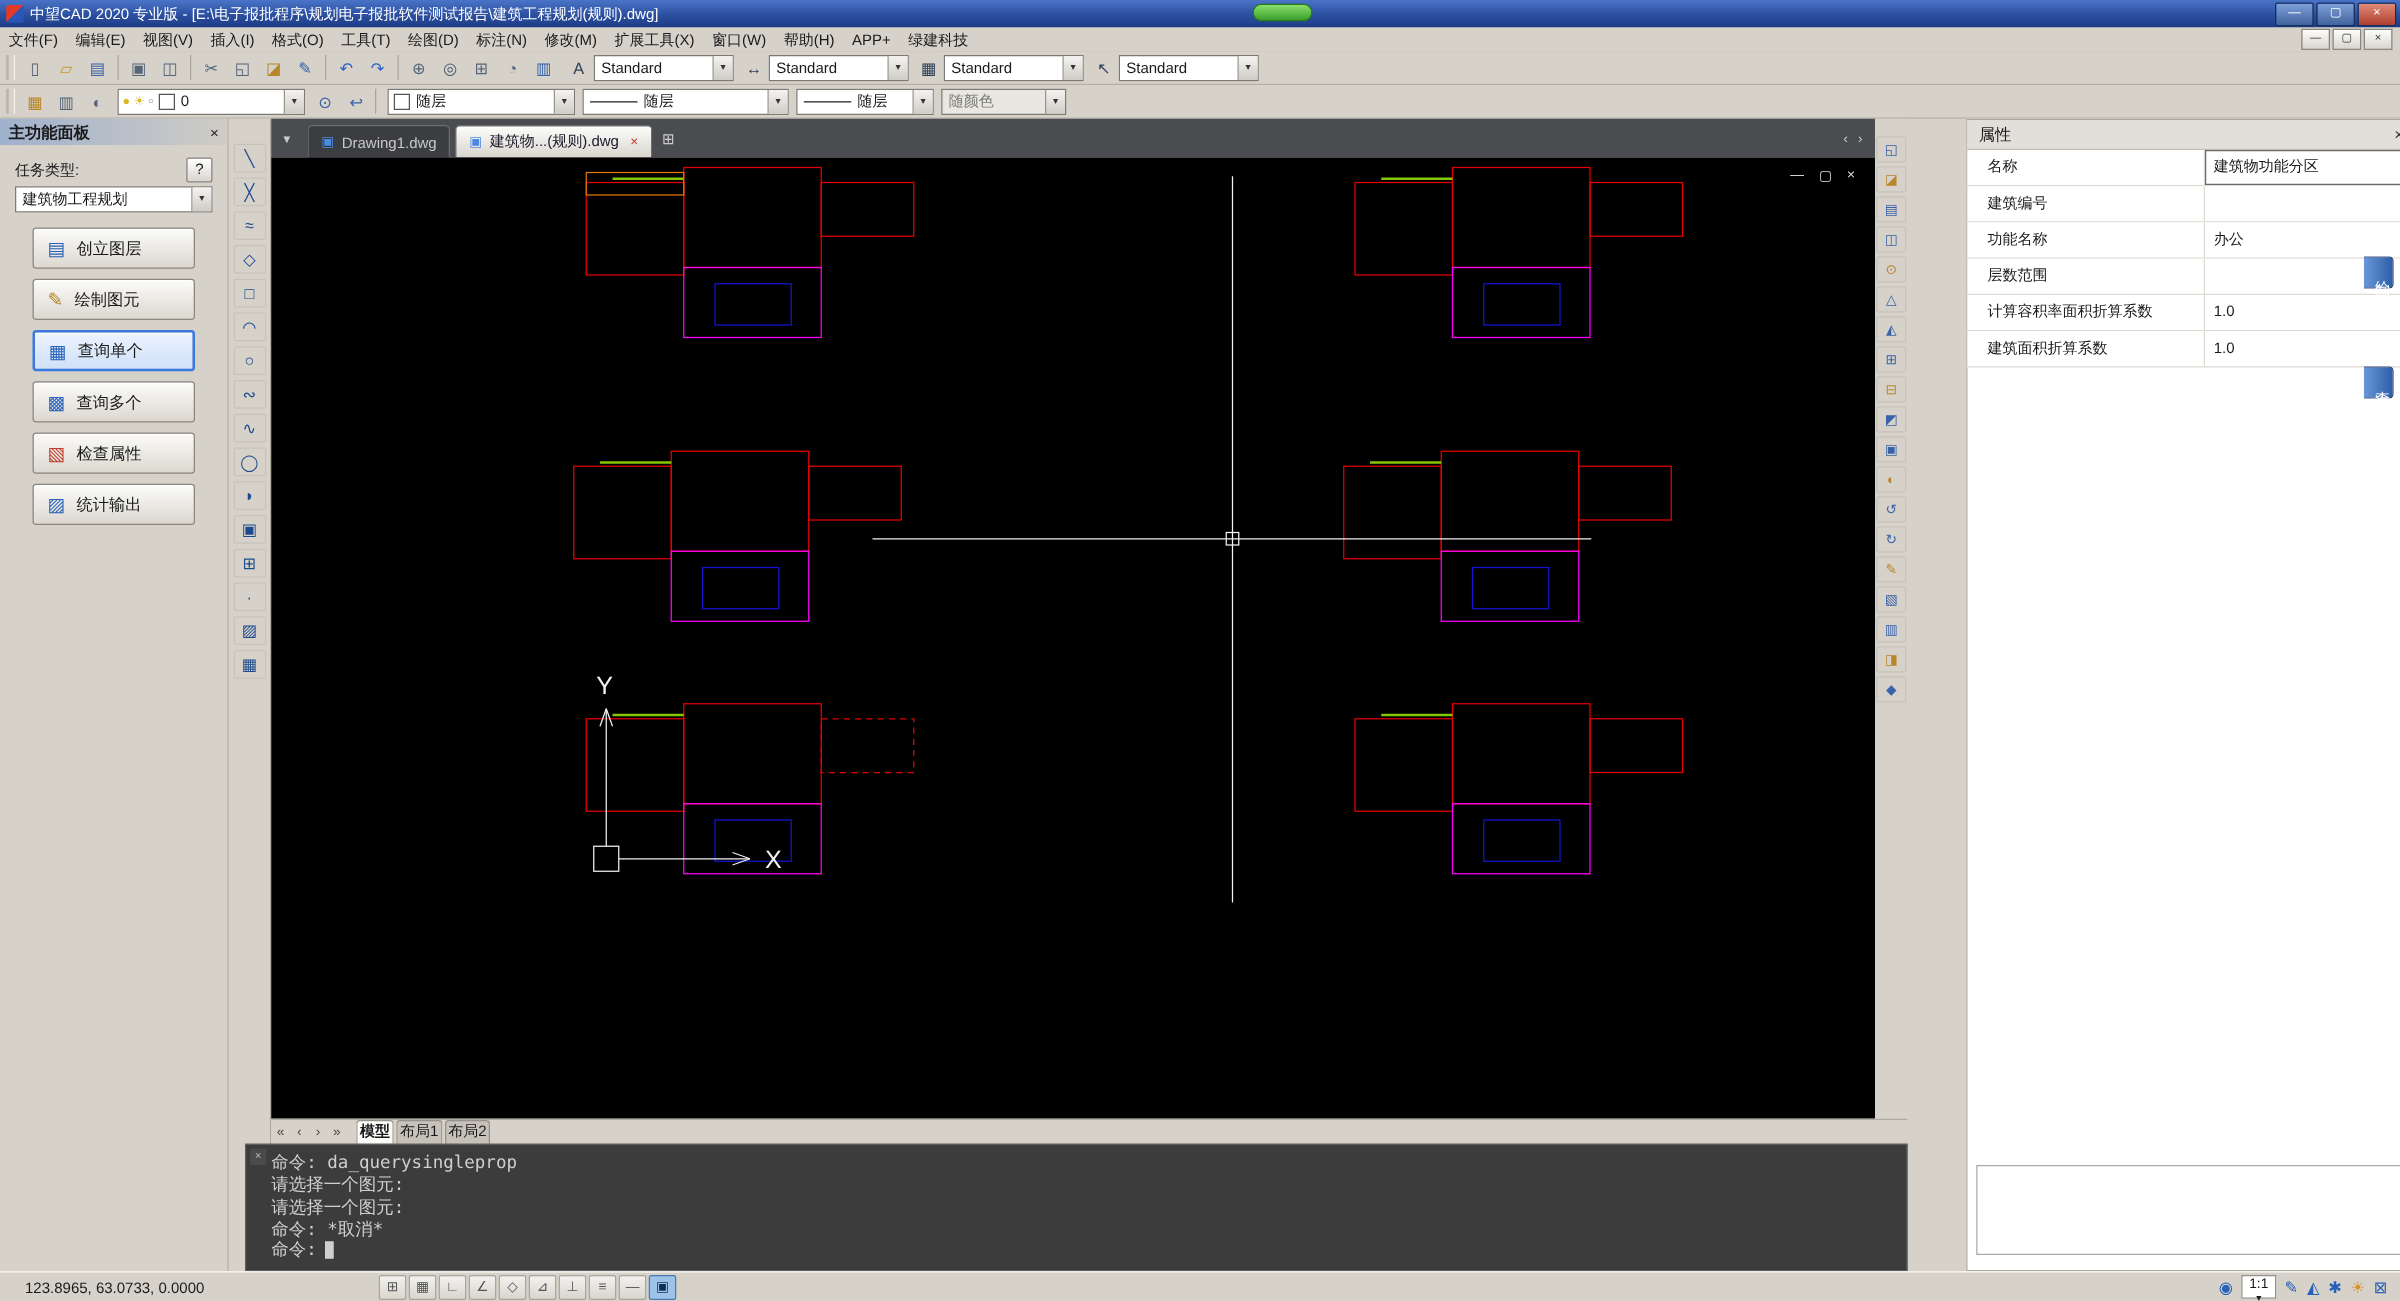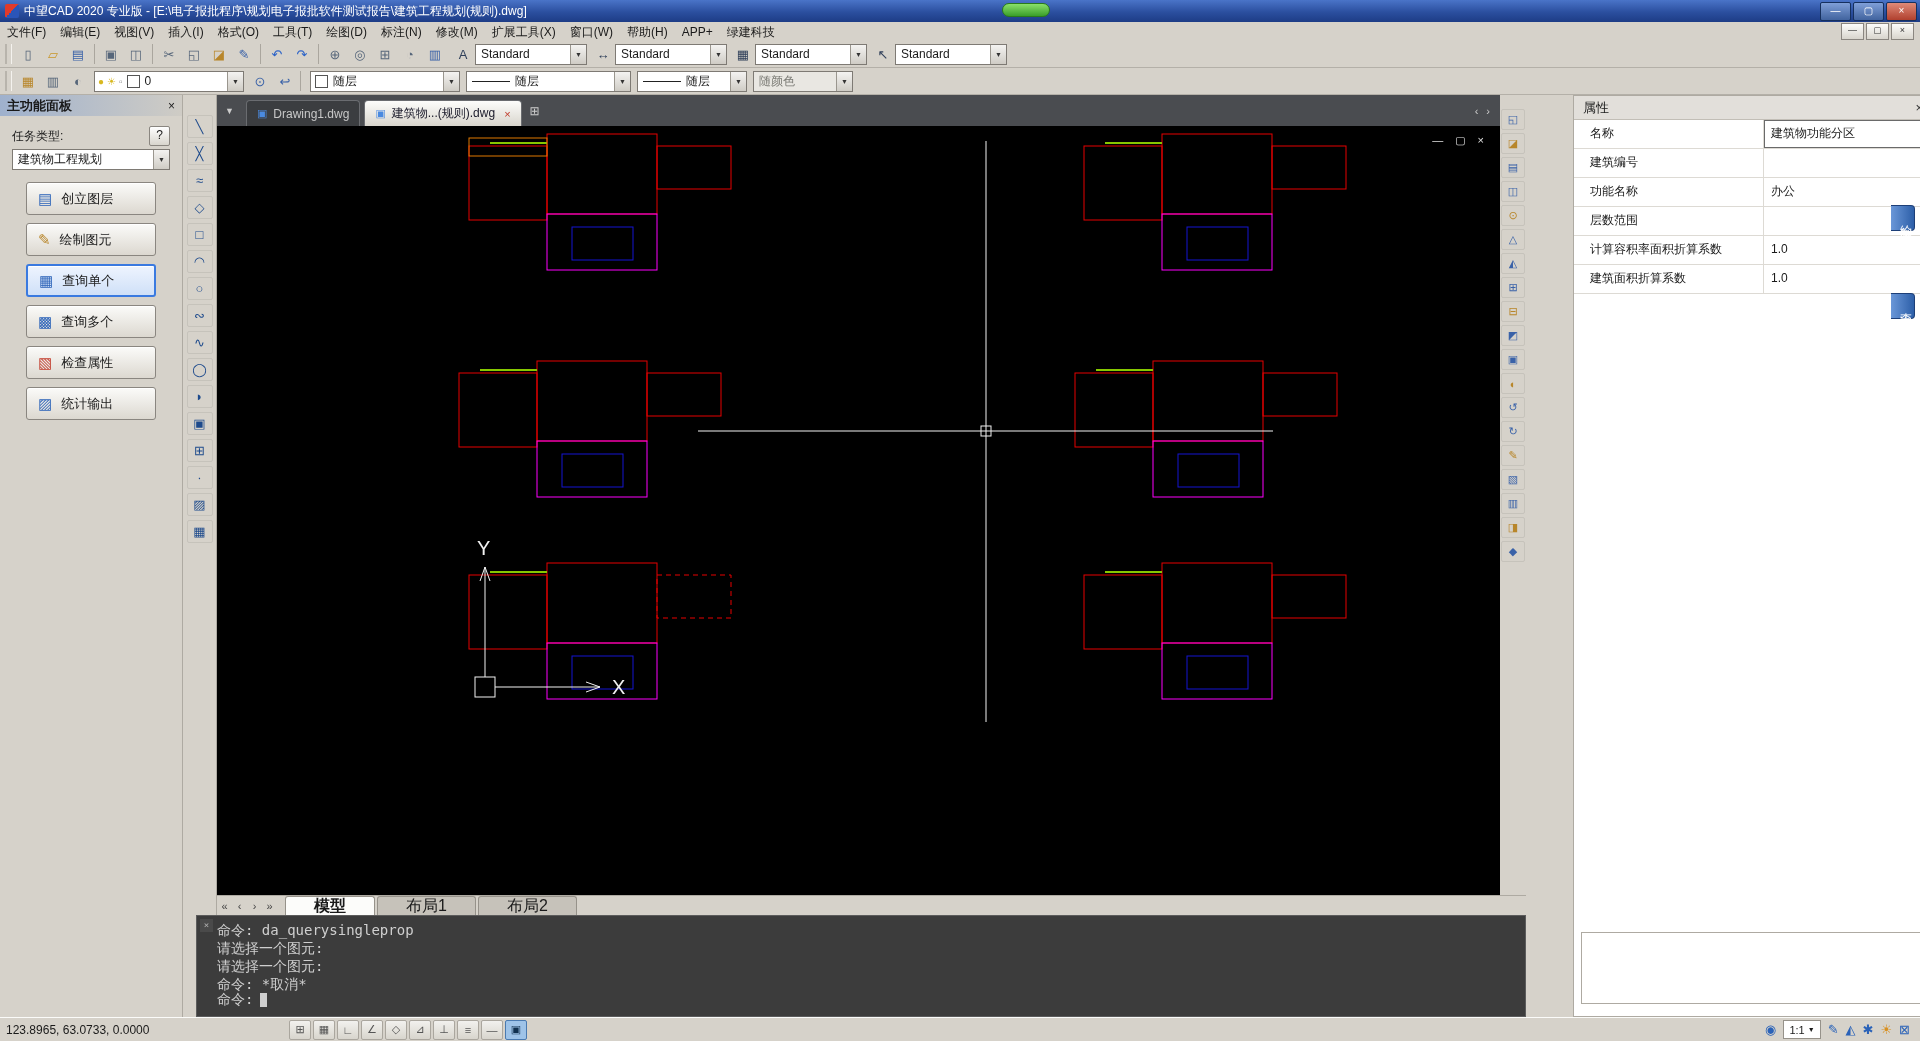--- a/index.html
+++ b/index.html
@@ -107,45 +107,45 @@
   .edge-tabs{position:absolute;left:1890px;top:95px;width:30px;height:922px;}
   .edge-tab{width:23px;padding:9px 0;margin-left:1px;background:linear-gradient(90deg,#6a97d8,#2d5fa8);
     color:#fff;writing-mode:vertical-rl;text-align:center;font-size:12px;letter-spacing:3px;
     border:1px solid #1d3f78;border-left:none;border-radius:0 4px 4px 0;}
   .edge-tab:first-child{margin-top:110px;}
   .edge-tab + .edge-tab{margin-top:62px;}
   
   .model-tabs{position:absolute;left:217px;top:895px;width:1309px;height:20px;background:#d6d2ca;
     border-top:1px solid #aeaaa2;display:flex;align-items:center;box-sizing:border-box;}
   .mt-nav-btn{width:15px;text-align:center;color:#444;font-size:11px;}
-  .mt-tab{padding:0 28px;height:18px;line-height:17px;margin-left:2px;border:1px solid #96928a;
-    border-bottom:none;border-radius:3px 3px 0 0;background:#c6c2ba;font-size:16px;}
+  .mt-tab{padding:0 2px;height:18px;line-height:17px;margin-left:2px;border:1px solid #96928a;
+    border-bottom:none;border-radius:3px 3px 0 0;background:#c6c2ba;font-size:12px;}
   .mt-tab.active{background:#fcfcfa;font-weight:bold;}
   
   .command{position:absolute;left:196px;top:915px;width:1330px;height:102px;background:#3c3c3c;
     border:1px solid #5c5c5c;box-sizing:border-box;color:#cfcfcf;
     font-family:"DejaVu Sans Mono",monospace;font-size:14px;}
   .cmd-close{position:absolute;left:3px;top:3px;width:13px;height:13px;color:#b0b0b0;font-size:9px;
     line-height:13px;text-align:center;background:#4a4a4a;}
   .cmd-lines{padding:5px 0 0 20px;line-height:18px;}
   .cmd-prompt-row{position:absolute;left:20px;bottom:7px;display:flex;align-items:center;}
   .cmd-caret{display:inline-block;width:7px;height:14px;background:#cfcfcf;margin-left:7px;}
   
   .statusbar{position:absolute;left:0;top:1017px;width:1920px;height:24px;background:#d6d2ca;
     border-top:1px solid #fbfbf9;display:flex;align-items:center;box-sizing:border-box;}
-  .coords{margin-left:6px;width:235px;font-size:12px;}
+  .coords{margin-left:20px;width:235px;font-size:12px;}
   .status-toggles{display:flex;gap:2px;margin-left:48px;}
   .toggle-btn{width:20px;height:18px;border:1px solid #aaa69e;border-radius:2px;display:flex;
     align-items:center;justify-content:center;font-size:11px;color:#555;
     background:linear-gradient(#f2f1ee,#d8d5cd);}
   .toggle-btn.active{background:#9ec3e8;border-color:#4a7ab0;color:#10304f;}
   .status-right{position:absolute;right:10px;display:flex;gap:7px;align-items:center;}
   .status-icon{font-size:13px;}
   .scale-box{display:flex;align-items:center;gap:3px;border:1px solid #96928a;background:#fff;
-    height:17px;padding:0 5px;font-size:11px;}
+    height:17px;padding:0 5px;font-size:11px;flex-direction:column;}
 </style>
 </head>
 <body>
 
 <div class="titlebar">
   <div class="app-icon"></div>
   <div class="title-text">中望CAD 2020 专业版 - [E:\电子报批程序\规划电子报批软件测试报告\建筑工程规划(规则).dwg]</div>
   <div class="recording"></div>
   <div class="win-controls">
     <div class="win-btn">—</div>

